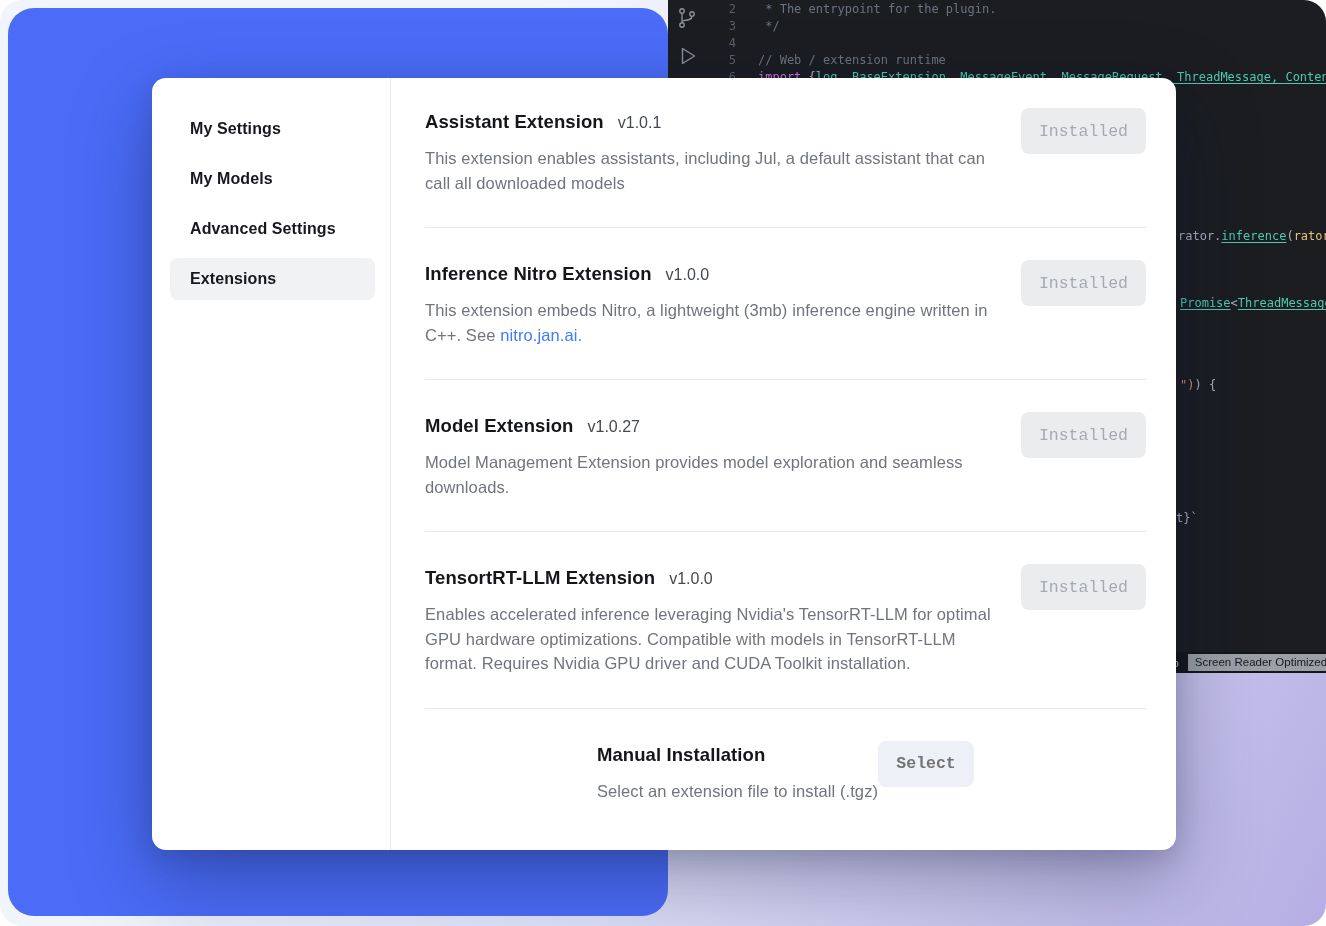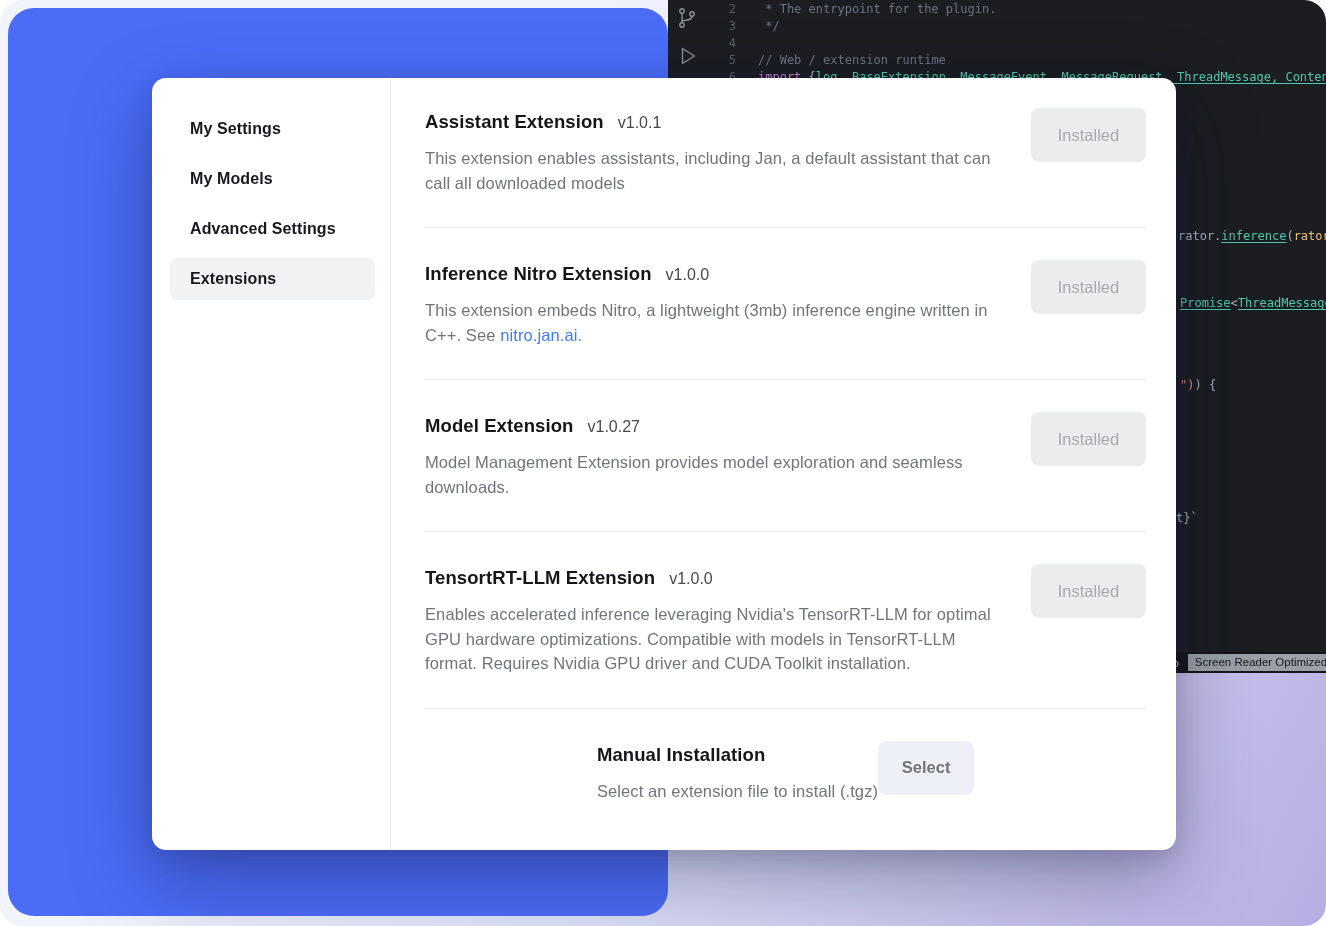--- a/index.html
+++ b/index.html
@@ -52,22 +52,22 @@
   .content{flex:1;padding:30px 30px 0 34px;box-sizing:border-box;overflow:hidden;}
   .ext{display:flex;justify-content:space-between;align-items:flex-start;padding:32px 0;border-bottom:1px solid #e8e9eb;}
   .ext:first-child{padding-top:0;}
   .ext:last-child{border-bottom:none;justify-content:center;}
   .ext-info{max-width:585px;}
   .title-row{display:flex;align-items:baseline;gap:14px;}
   .ext-title{margin:0;font-size:18.5px;font-weight:700;color:#14161a;letter-spacing:.1px;line-height:28px;}
   .version{font-size:16px;font-weight:500;color:#44484f;}
   .desc{margin:10px 0 0;font-size:16.5px;line-height:24.5px;color:#70747c;letter-spacing:.1px;}
   .btn{
-    height:54px;min-width:115px;padding:0 18px;border:none;border-radius:8px;
-    font-family:Liberation Sans, sans-serif;font-size:16.5px;flex-shrink:0;
+    height:46px;min-width:115px;padding:0 18px;border:none;border-radius:8px;
+    font-family:Liberation Mono, monospace;font-size:16.5px;flex-shrink:0;
   }
   .btn.installed{background:#ebecee;color:#a6aab1;font-weight:500;cursor:default;}
   .btn.select{background:#edf0f6;color:#737373;font-weight:700;min-width:96px;cursor:pointer;}
   .link{color:#3e7bfa;text-decoration:none;cursor:pointer;}
 </style>
 </head>
 <body>
 
 <div class="screen">
 
@@ -121,21 +121,21 @@
     </aside>
 
     <main class="content">
 
       <section class="ext">
         <div class="ext-info">
           <div class="title-row">
             <h3 class="ext-title">Assistant Extension</h3>
             <span class="version">v1.0.1</span>
           </div>
-          <p class="desc">This extension enables assistants, including Jan, a default assistant that can call all downloaded models</p>
+          <p class="desc">This extension enables assistants, including Jul, a default assistant that can call all downloaded models</p>
         </div>
         <button class="btn installed">Installed</button>
       </section>
 
       <section class="ext">
         <div class="ext-info">
           <div class="title-row">
             <h3 class="ext-title">Inference Nitro Extension</h3>
             <span class="version">v1.0.0</span>
           </div>

